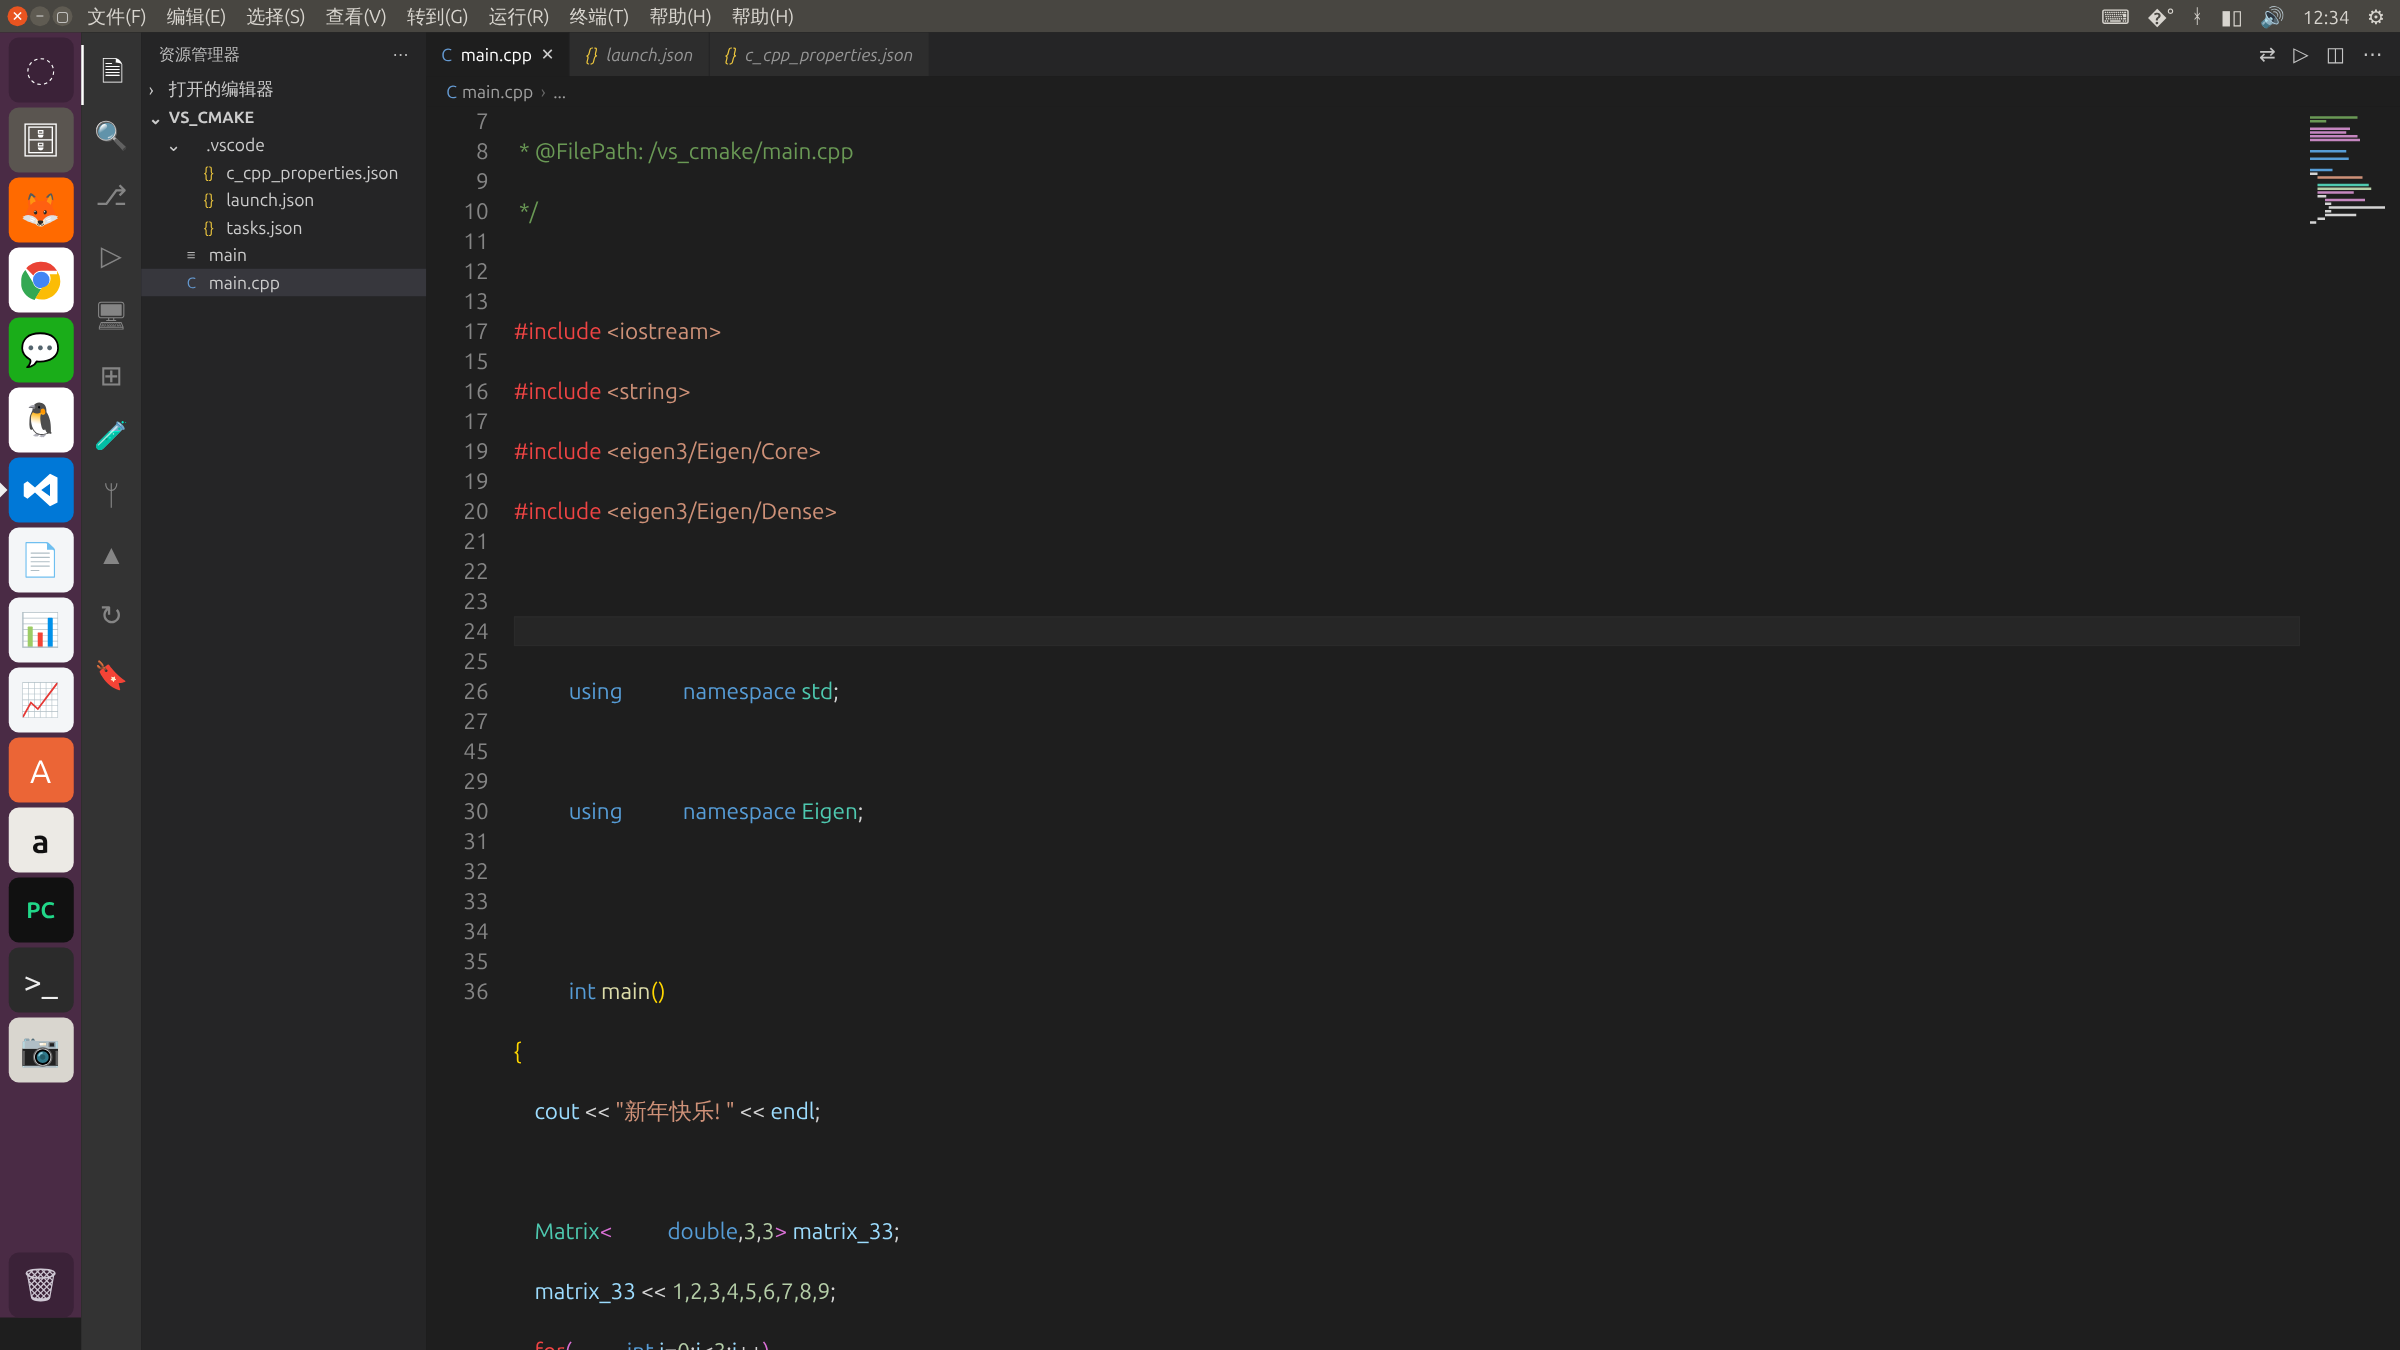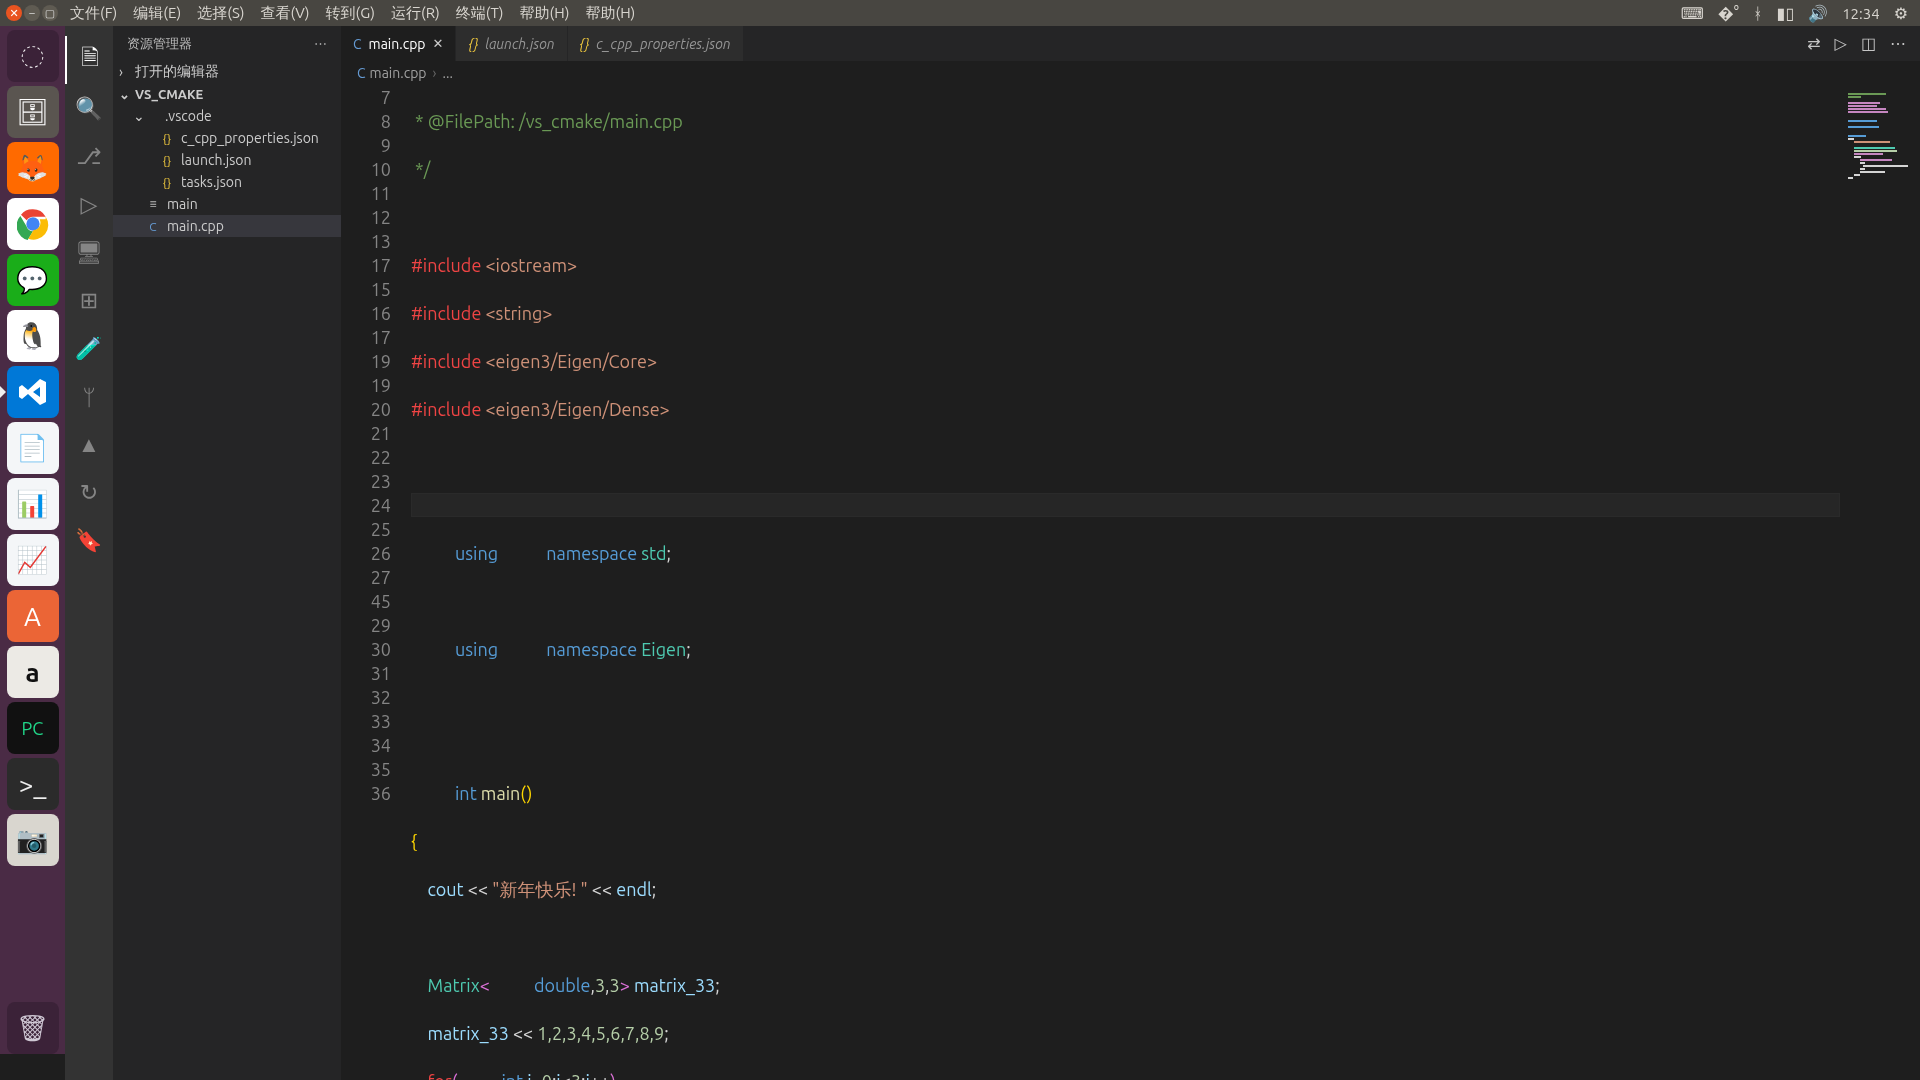--- a/index.html
+++ b/index.html
@@ -152,21 +152,21 @@
           <path fill="#fff" d="M23 3l6 3v20l-6 3-12-11-6 5-3-2V11l3-2 6 5L23 3zm0 8l-7 5 7 5V11z"></path>
         </svg>
     </div>
     <div class="app writer">📄</div>
     <div class="app calc">📊</div>
     <div class="app impress">📈</div>
     <div class="app software">A</div>
     <div class="app amazon">
         <b>a</b>
       </div>
-    <div class="app pycharm" style="color:#21d789;font-weight:normal;font-size:18px;text-align:right;">PC</div>
+    <div class="app pycharm" style="color:#21d789;font-weight:bold;font-size:18px;text-align:right;">PC</div>
     <div class="app term">&gt;_</div>
     <div class="app shot">📷</div>
     <div class="spacer"></div>
     <div class="trash">🗑</div>
   </div>
 
   <div class="vs">
     <div class="vsbody">
 
       <div class="activity">

